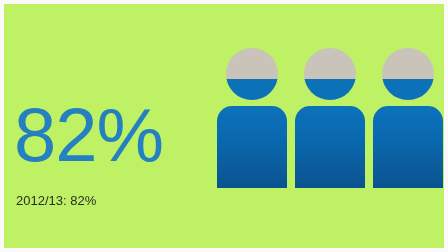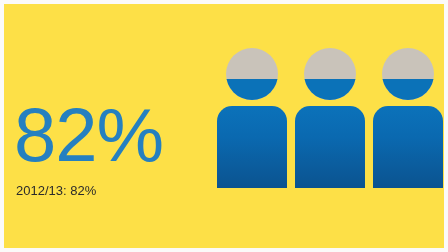--- a/index.html
+++ b/index.html
@@ -12,21 +12,21 @@
     overflow: hidden;
     font-family: "Liberation Sans", sans-serif;
     background: #ffffff;
   }
 
   .infographic {
     position: relative;
     width: 448px;
     height: 252px;
     box-sizing: border-box;
-    background: #fde047;
+    background: #bef264;
     border: 4px solid #FBFAF9;
     overflow: hidden;
   }
 
   
   .stat-block {
     position: absolute;
     left: 6px;
     top: 92px;
     width: 180px;
@@ -41,21 +41,21 @@
     letter-spacing: -1px;
     color: #2580C0;
     
     -webkit-text-stroke: 0px transparent;
     white-space: nowrap;
     padding-left: 4px;
   }
 
   .stat-caption {
     display: block;
-    margin-top: 9px;
+    margin-top: 19px;
     padding-left: 6px;
     font-family: "Liberation Sans", sans-serif;
     font-size: 13px;
     line-height: 16px;
     font-weight: 400;
     color: #2B2B2B;
     white-space: nowrap;
   }
 
   

